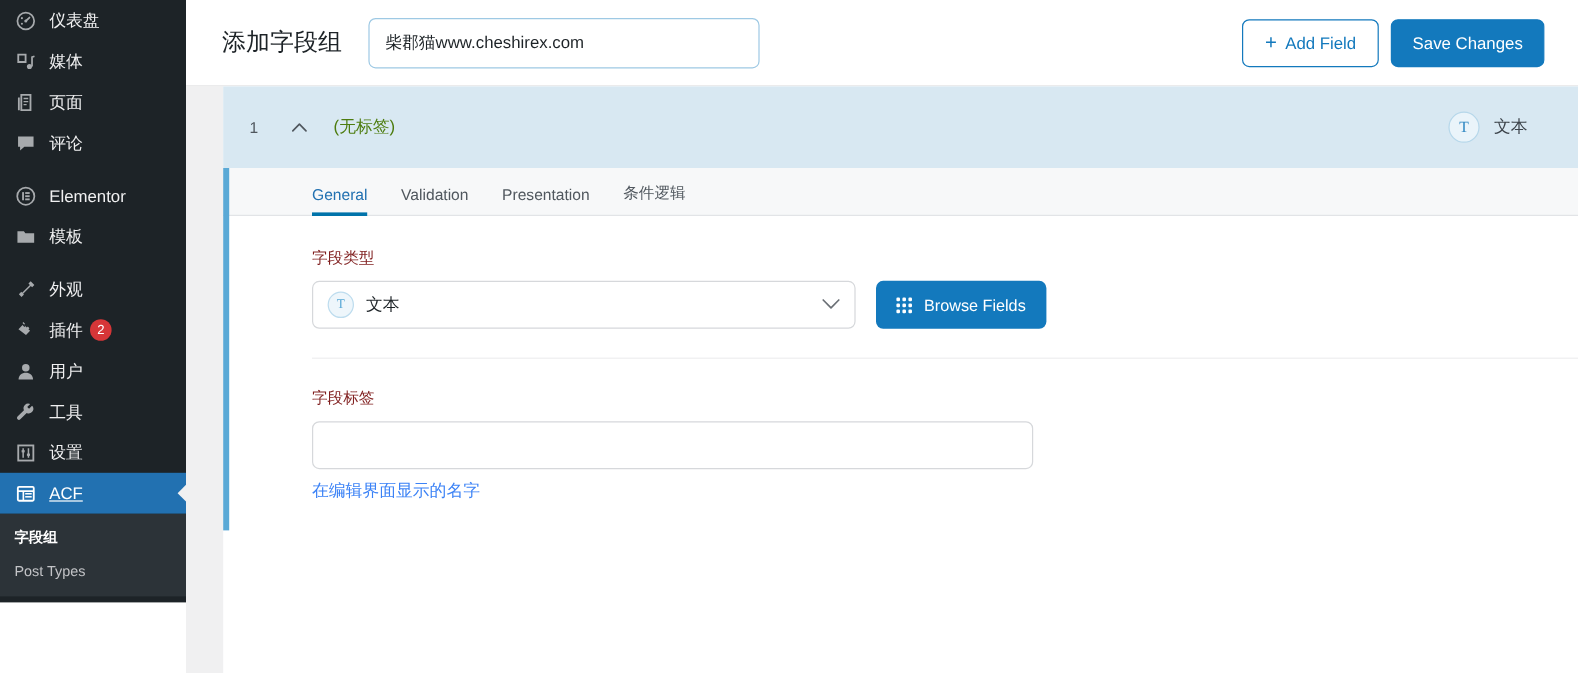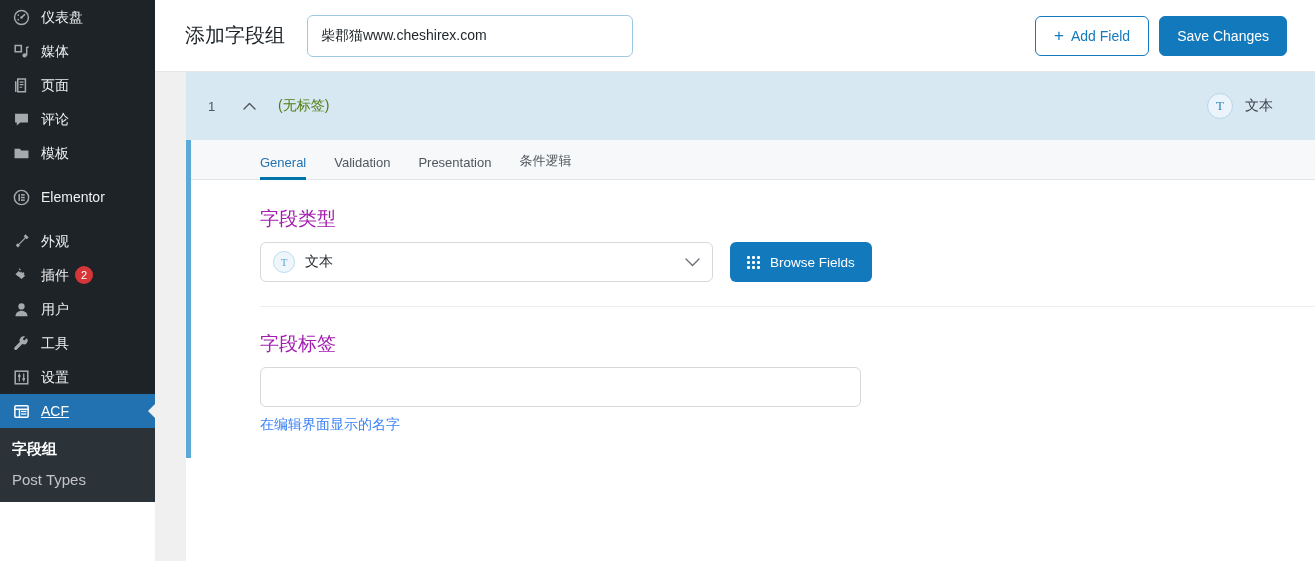--- a/index.html
+++ b/index.html
@@ -62,21 +62,21 @@
     border-radius: 9px;
     background: #d63638;
     color: #fff;
     font-size: 11px;
     margin-left: 6px;
     padding: 0 5px;
     line-height: 1;
   }
   .submenu { background: #2c3338; padding: 6px 0 8px 0; }
   .submenu-item {
-    font-size: 15px;
+    font-size: 12px;
     color: #c3c4c7;
     padding: 6px 0 6px 12px;
     cursor: pointer;
     white-space: nowrap;
   }
   .submenu-item.current { color: #fff; font-weight: bold; }
 
   
   .main {
     flex: 1 1 auto;
@@ -233,22 +233,22 @@
     content: "";
     position: absolute;
     left: 0; right: 0; bottom: -1px;
     height: 3px;
     background: #0073aa;
   }
   .form-section { padding: 26px 0 0 74px; }
   .form-row { padding-bottom: 24px; }
   .form-row.divided { border-bottom: 1px solid #eeeeef; margin-bottom: 0; }
   .f-label {
-    font-size: 19px;
-    color: #a21caf;
+    font-size: 13px;
+    color: #7f1d1d;
     margin-bottom: 10px;
     display: block;
   }
   .f-inline { display: flex; align-items: center; }
   .select-box {
     width: 453px; height: 40px;
     border: 1px solid #d6d8db;
     border-radius: 6px;
     background: #fff;
     display: flex; align-items: center;
@@ -349,39 +349,39 @@
           <span class="mi-label">页面</span>
         </div>
         <div class="menu-item">
           <span class="mi-icon">
             <svg width="17" height="17" viewBox="0 0 20 20" fill="currentColor">
               <path d="M2.4 3.2h15.2v10.2H8.6l-4.2 3.6v-3.6H2.4z"></path>
             </svg>
           </span>
           <span class="mi-label">评论</span>
         </div>
-        <div class="menu-item">
-          <span class="mi-icon">
-            <svg width="17" height="17" viewBox="0 0 20 20" fill="currentColor">
-              <path d="M1.8 4.4h6.3l1.5 2h8.6v9.2H1.8z"></path>
-            </svg>
-          </span>
-          <span class="mi-label">模板</span>
-        </div>
         <div class="menu-item gap-before">
           <span class="mi-icon">
             <svg width="17" height="17" viewBox="0 0 20 20" fill="currentColor">
               <circle cx="10" cy="10" r="8.4" fill="none" stroke="currentColor" stroke-width="1.7"></circle>
               <rect x="6.4" y="6" width="1.8" height="8"></rect>
               <rect x="9.4" y="6" width="4.4" height="1.8"></rect>
               <rect x="9.4" y="9.1" width="4.4" height="1.8"></rect>
               <rect x="9.4" y="12.2" width="4.4" height="1.8"></rect>
             </svg>
           </span>
           <span class="mi-label">Elementor</span>
+        </div>
+        <div class="menu-item">
+          <span class="mi-icon">
+            <svg width="17" height="17" viewBox="0 0 20 20" fill="currentColor">
+              <path d="M1.8 4.4h6.3l1.5 2h8.6v9.2H1.8z"></path>
+            </svg>
+          </span>
+          <span class="mi-label">模板</span>
         </div>
         <div class="menu-item gap-before">
           <span class="mi-icon">
             <svg width="17" height="17" viewBox="0 0 20 20" fill="currentColor">
               <path d="M14.8 1.6l3.6 3.6-2.2 2.2-1.2-1.2-7.6 7.6.8.8-2.4 2.4-2.6-2.6 2.4-2.4.8.8 7.6-7.6-1.4-1.4z"></path>
             </svg>
           </span>
           <span class="mi-label">外观</span>
         </div>
         <div class="menu-item">

